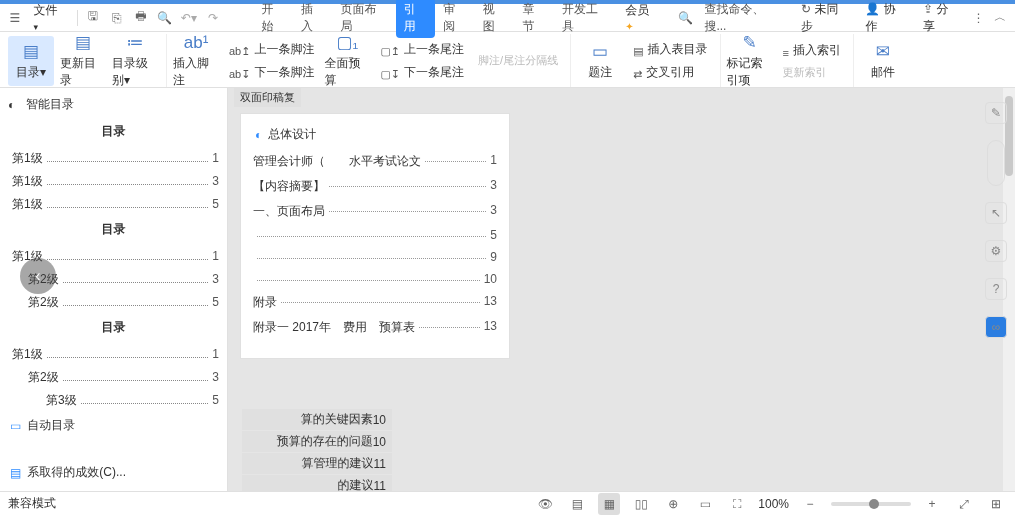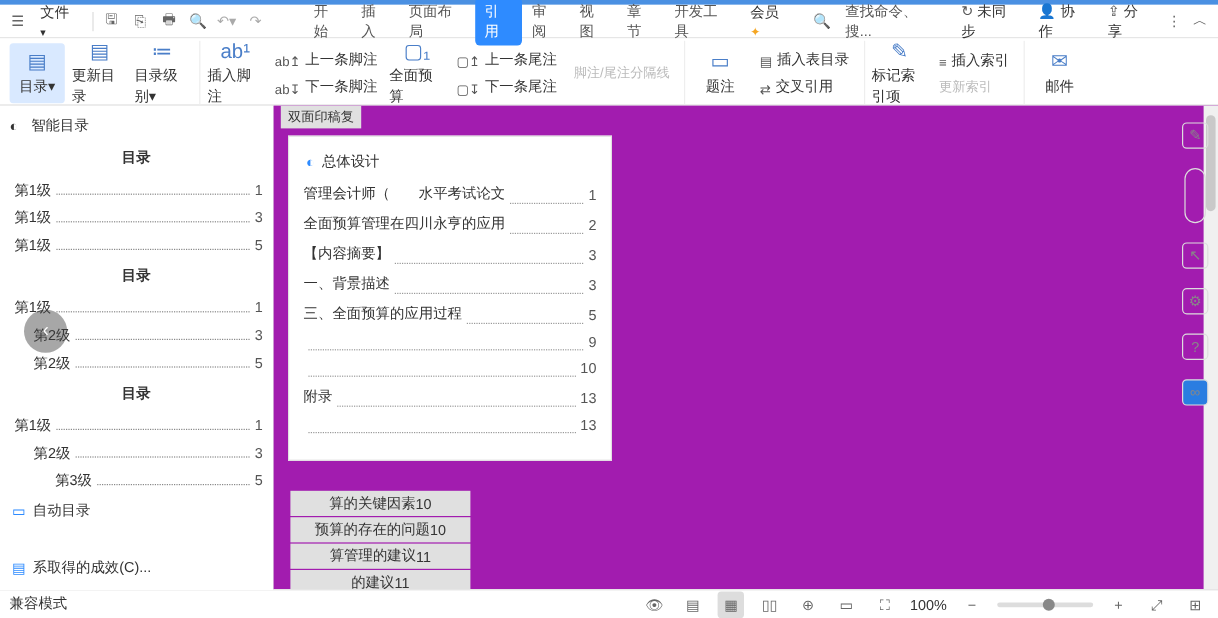--- a/index.html
+++ b/index.html
@@ -33,32 +33,32 @@
 .sb-row{display:flex;align-items:baseline;padding:4px 6px 2px 10px;font-size:11px;cursor:pointer}
 .sb-row .lab{white-space:nowrap}
 .sb-row .dots{flex:1;border-bottom:1px dotted #888;margin:0 4px;height:9px}
 .sb-row .pg{color:#555}
 .sb-row.ind2{padding-left:26px}
 .sb-row.ind3{padding-left:44px}
 .sb-cmd{display:flex;align-items:center;gap:6px;padding:6px 8px;cursor:pointer;color:#444}
 .sb-cmd .ic{color:#2e8bff}
 .cursor-bubble{position:absolute;width:36px;height:36px;border-radius:50%;background:rgba(60,60,60,.45);display:flex;align-items:center;justify-content:center;color:#fff;font-size:16px}
 
-.doc{flex:1;position:relative;background:#a21caf;overflow:hidden}
+.doc{flex:1;position:relative;background:#e5e5e5;overflow:hidden}
 .docinner{position:absolute;left:0;right:0;top:0;bottom:0;overflow:auto}
 .page{margin:6px 12px;background:#fff;border:1px solid #e0e0e0;padding:6px 10px 18px 10px;width:270px}
 .docinner .cut{background:#e0e0e0;color:#333;display:inline-block;padding:2px 6px;margin-left:6px;font-size:11px}
 .hdr{display:flex;align-items:center;gap:6px;color:#2e8bff;padding:6px 4px}
-.tocrow{display:flex;align-items:flex-end;padding:4px 2px;font-size:11px}
+.tocrow{display:flex;align-items:flex-start;padding:4px 2px;font-size:11px}
 .tocrow .lab{white-space:nowrap}
 .tocrow .dots{flex:1;border-bottom:1px dotted #999;margin:0 4px;height:9px}
 .tocrow .pg{color:#555}
 
 .hl-block{position:absolute;left:242px;top:320px;font-size:11px}
-.hl-line{display:flex;align-items:center;background:#e0e0e0;padding:2px 6px;margin-top:1px;width:150px;justify-content:center}
+.hl-line{display:flex;align-items:center;background:#e0e0e0;padding:2px 6px;margin-top:1px;width:150px;justify-content:flex-end}
 
 .scrollbar-v{position:absolute;right:0;top:0;bottom:0;width:12px;background:#f0f0f0}
 .thumb-v{position:absolute;left:2px;right:2px;height:80px;top:8px;background:#c9c9c9;border-radius:4px}
 
 .rsidebar{position:absolute;right:0;top:96px;width:38px;display:flex;flex-direction:column;align-items:center;gap:16px;padding-top:6px}
 .rsidebar .rb{width:22px;height:22px;border:1px solid #ddd;border-radius:4px;display:flex;align-items:center;justify-content:center;color:#888;cursor:pointer}
 .rpill{width:18px;height:46px;border:1px solid #ddd;border-radius:10px}
 .rbadge{background:#2a7de1;color:#fff;border:none}
 
 .status{position:absolute;left:0;right:0;bottom:0;height:24px;display:flex;align-items:center;border-top:1px solid #e0e0e0;background:#fff;padding:0 8px;gap:10px;color:#666;font-size:11px}
@@ -249,53 +249,48 @@
       <span class="cut">双面印稿复</span>
       <div class="page">
         <div class="hdr">◐ <span>总体设计</span></div>
         <div id="toclist">
             <div class="tocrow">
               <span class="lab">管理会计师（　　水平考试论文</span>
               <span class="dots"></span>
               <span class="pg">1</span>
             </div>
             <div class="tocrow">
-              <span class="lab">全面预算管理在四川永亨的应用</span>
-              <span class="dots"></span>
-              <span class="pg">2</span>
-            </div>
-            <div class="tocrow">
               <span class="lab">【内容摘要】</span>
               <span class="dots"></span>
               <span class="pg">3</span>
             </div>
             <div class="tocrow">
-              <span class="lab">一、背景描述</span>
+              <span class="lab">一、页面布局</span>
               <span class="dots"></span>
               <span class="pg">3</span>
             </div>
             <div class="tocrow">
-              <span class="lab">三、全面预算的应用过程</span>
               <span class="dots"></span>
               <span class="pg">5</span>
             </div>
             <div class="tocrow">
               <span class="dots"></span>
               <span class="pg">9</span>
             </div>
             <div class="tocrow">
               <span class="dots"></span>
               <span class="pg">10</span>
             </div>
             <div class="tocrow">
               <span class="lab">附录</span>
               <span class="dots"></span>
               <span class="pg">13</span>
             </div>
             <div class="tocrow">
+              <span class="lab">附录一 2017年　费用　预算表</span>
               <span class="dots"></span>
               <span class="pg">13</span>
             </div>
           </div>
       </div>
     </div>
     <div class="scrollbar-v">
         <div class="thumb-v"></div>
       </div>
   </div>

